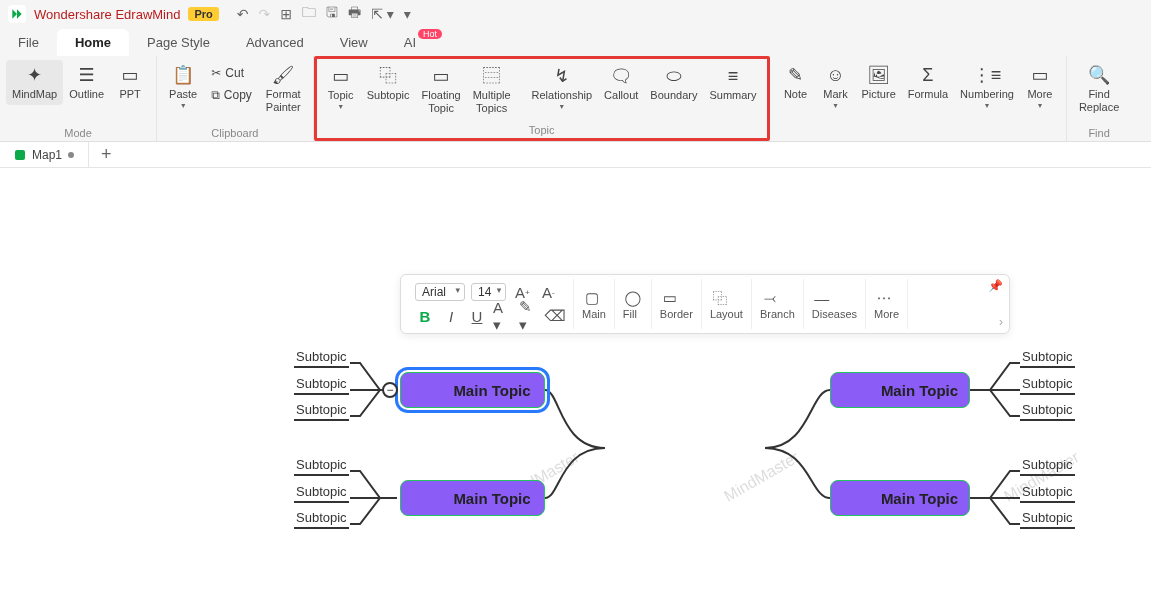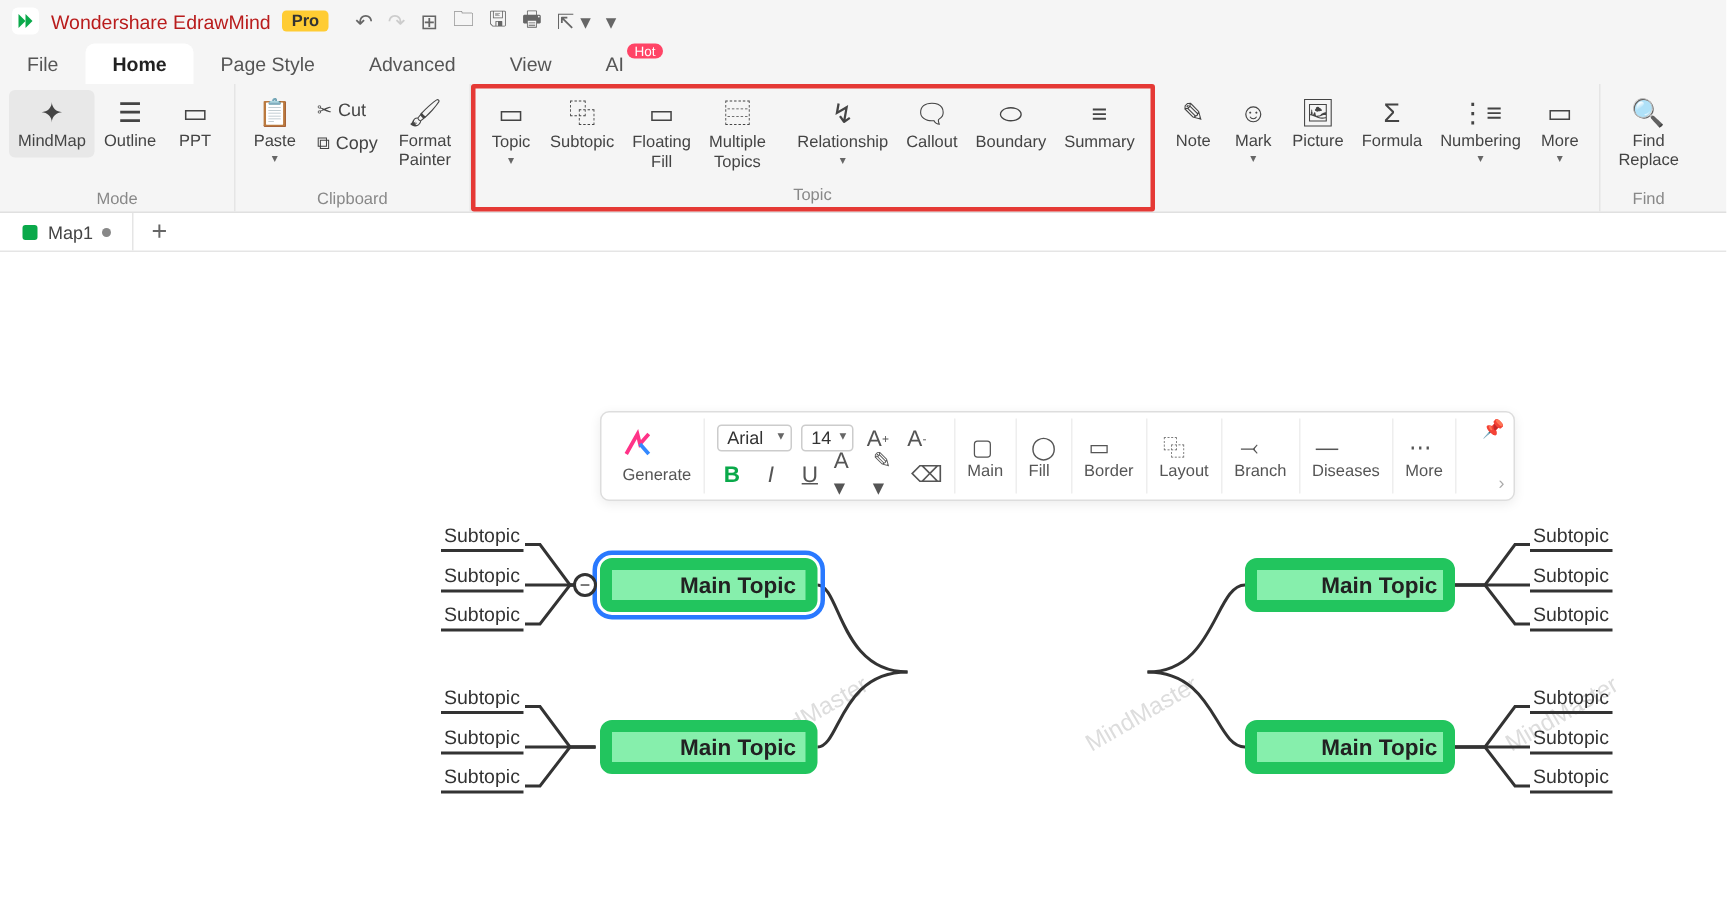--- a/index.html
+++ b/index.html
@@ -47,21 +47,21 @@
 .ft-col:last-child { border-right: none; }
 .ft-col .lbl { font-size: 11px; color: #555; }
 .ft-row { display:flex; align-items:center; gap:6px; }
 .ft-icon { width:20px; height:20px; display:flex; align-items:center; justify-content:center; color:#555; font-size:15px; cursor:pointer; }
 .font-select { border:1px solid #ccc; border-radius:3px; padding:1px 18px 1px 6px; font-size:12px; position:relative; background:#fff; }
 .font-select::after { content:"▾"; position:absolute; right:4px; font-size:9px; color:#666; }
 .pin { position:absolute; right:6px; top:4px; font-size:12px; color:#aaa; cursor:pointer; }
 .chev { position:absolute; right:6px; bottom:4px; font-size:12px; color:#aaa; cursor:pointer; }
 
 
-.node { position:absolute; background:#86efac; border:8px solid #22c55e; border-radius:8px; display:flex; align-items:center; justify-content:center; font-size:15px; font-weight:600; color:#222;padding-left:39px; }
+.node { position:absolute; background:#8b5cf6; border:1px solid #22c55e; border-radius:8px; display:flex; align-items:center; justify-content:center; font-size:15px; font-weight:600; color:#222;padding-left:39px; }
 .main-idea { position:absolute; left:605px; top:258px; width:160px; height:48px; background:#0aa94a; border-radius:24px; display:flex; align-items:center; justify-content:center; color:#fff; font-size:18px; font-weight:700; }
 .selected { outline:3px solid #2979ff; outline-offset:2px; }
 .subtopic { position:absolute; font-size:13px; color:#333; border-bottom:2px solid #333; padding: 0 2px 2px 2px; }
 .collapse-btn { position:absolute; width:16px; height:16px; background:#fff; border:2px solid #333; border-radius:50%; display:flex; align-items:center; justify-content:center; font-size:12px; line-height:1; cursor:pointer; }
 
 
 .connectors { position:absolute; left:0; top:0; width:100%; height:100%; pointer-events:none; }
 .connectors path { stroke:#333; stroke-width:2; fill:none; }
 
 .watermark { position:absolute; color:#ddd; font-size:16px; transform:rotate(-30deg); user-select:none; }
@@ -155,21 +155,21 @@
           <div class="lbl">Topic</div>
           <div class="caret">▾</div>
         </div>
       <div class="ribbon-btn">
           <div class="ic">⿻</div>
           <div class="lbl">Subtopic</div>
         </div>
       <div class="ribbon-btn">
           <div class="ic">▭</div>
           <div class="lbl" style="white-space:pre">Floating
-Fill</div>
+Topic</div>
         </div>
       <div class="ribbon-btn">
           <div class="ic">⿳</div>
           <div class="lbl" style="white-space:pre">Multiple
 Topics</div>
         </div>
       <div style="width:1px; background:#e0e0e0; margin:6px 4px;"></div>
       <div class="ribbon-btn">
           <div class="ic">↯</div>
           <div class="lbl">Relationship</div>
@@ -242,29 +242,20 @@
       </svg>
     <span>Map1</span>
     <span class="dot"></span>
   </div>
   <div class="new-tab">+</div>
 </div>
 
 <div class="canvas">
 
   <div class="float-toolbar">
-    <div class="ft-col">
-      <div style="font-size:18px">
-        <svg width="20" height="20" viewBox="0 0 24 24">
-            <path d="M3 20 L12 4 L14 12 L21 4" stroke="#ff3388" stroke-width="3" fill="none"></path>
-            <path d="M14 12 L21 20" stroke="#3388ff" stroke-width="3" fill="none"></path>
-          </svg>
-      </div>
-      <div class="lbl">Generate</div>
-    </div>
     <div class="ft-col" style="gap:4px">
       <div class="ft-row">
         <div class="font-select"><span>Arial</span></div>
         <div class="font-select" style="padding-right:14px"><span>14</span></div>
         <div class="ft-icon">A<sup style="font-size:8px">+</sup></div>
         <div class="ft-icon">A<sup style="font-size:8px">-</sup></div>
       </div>
       <div class="ft-row">
         <div class="ft-icon" style="color:#0aa94a;font-weight:700">B</div>
         <div class="ft-icon" style="font-style:italic">I</div>

